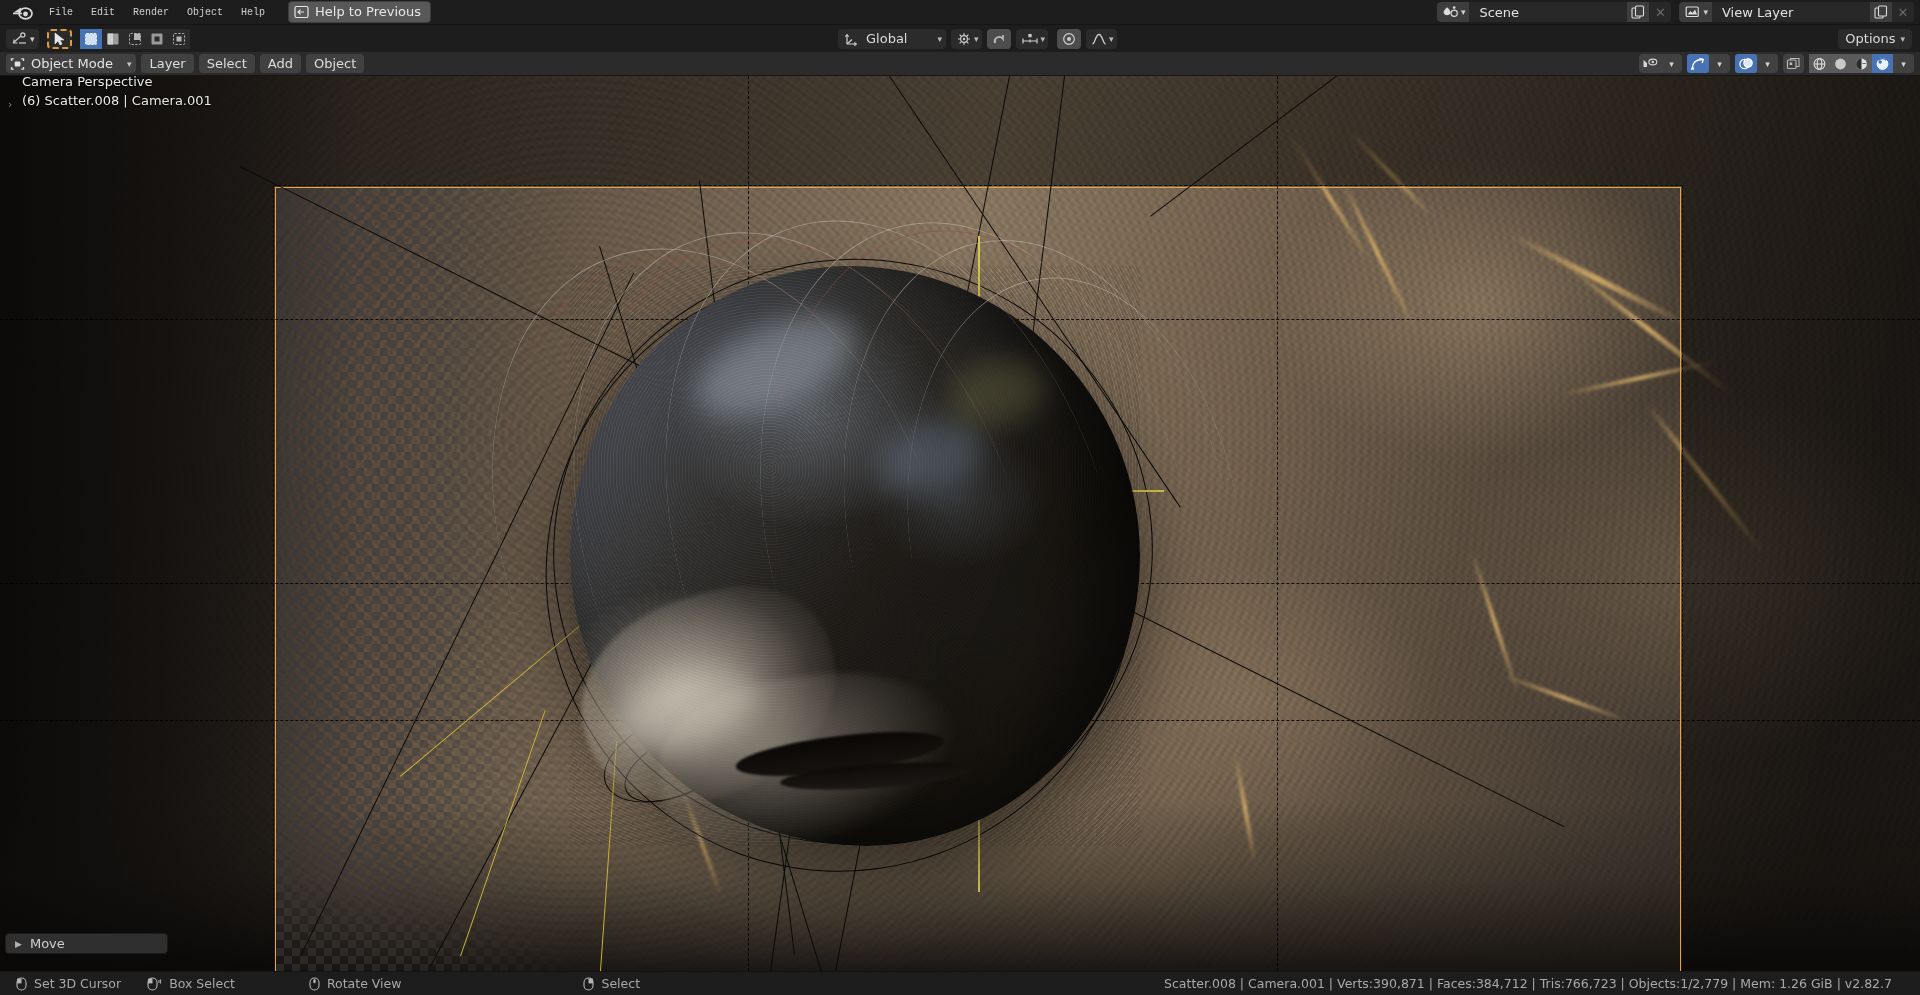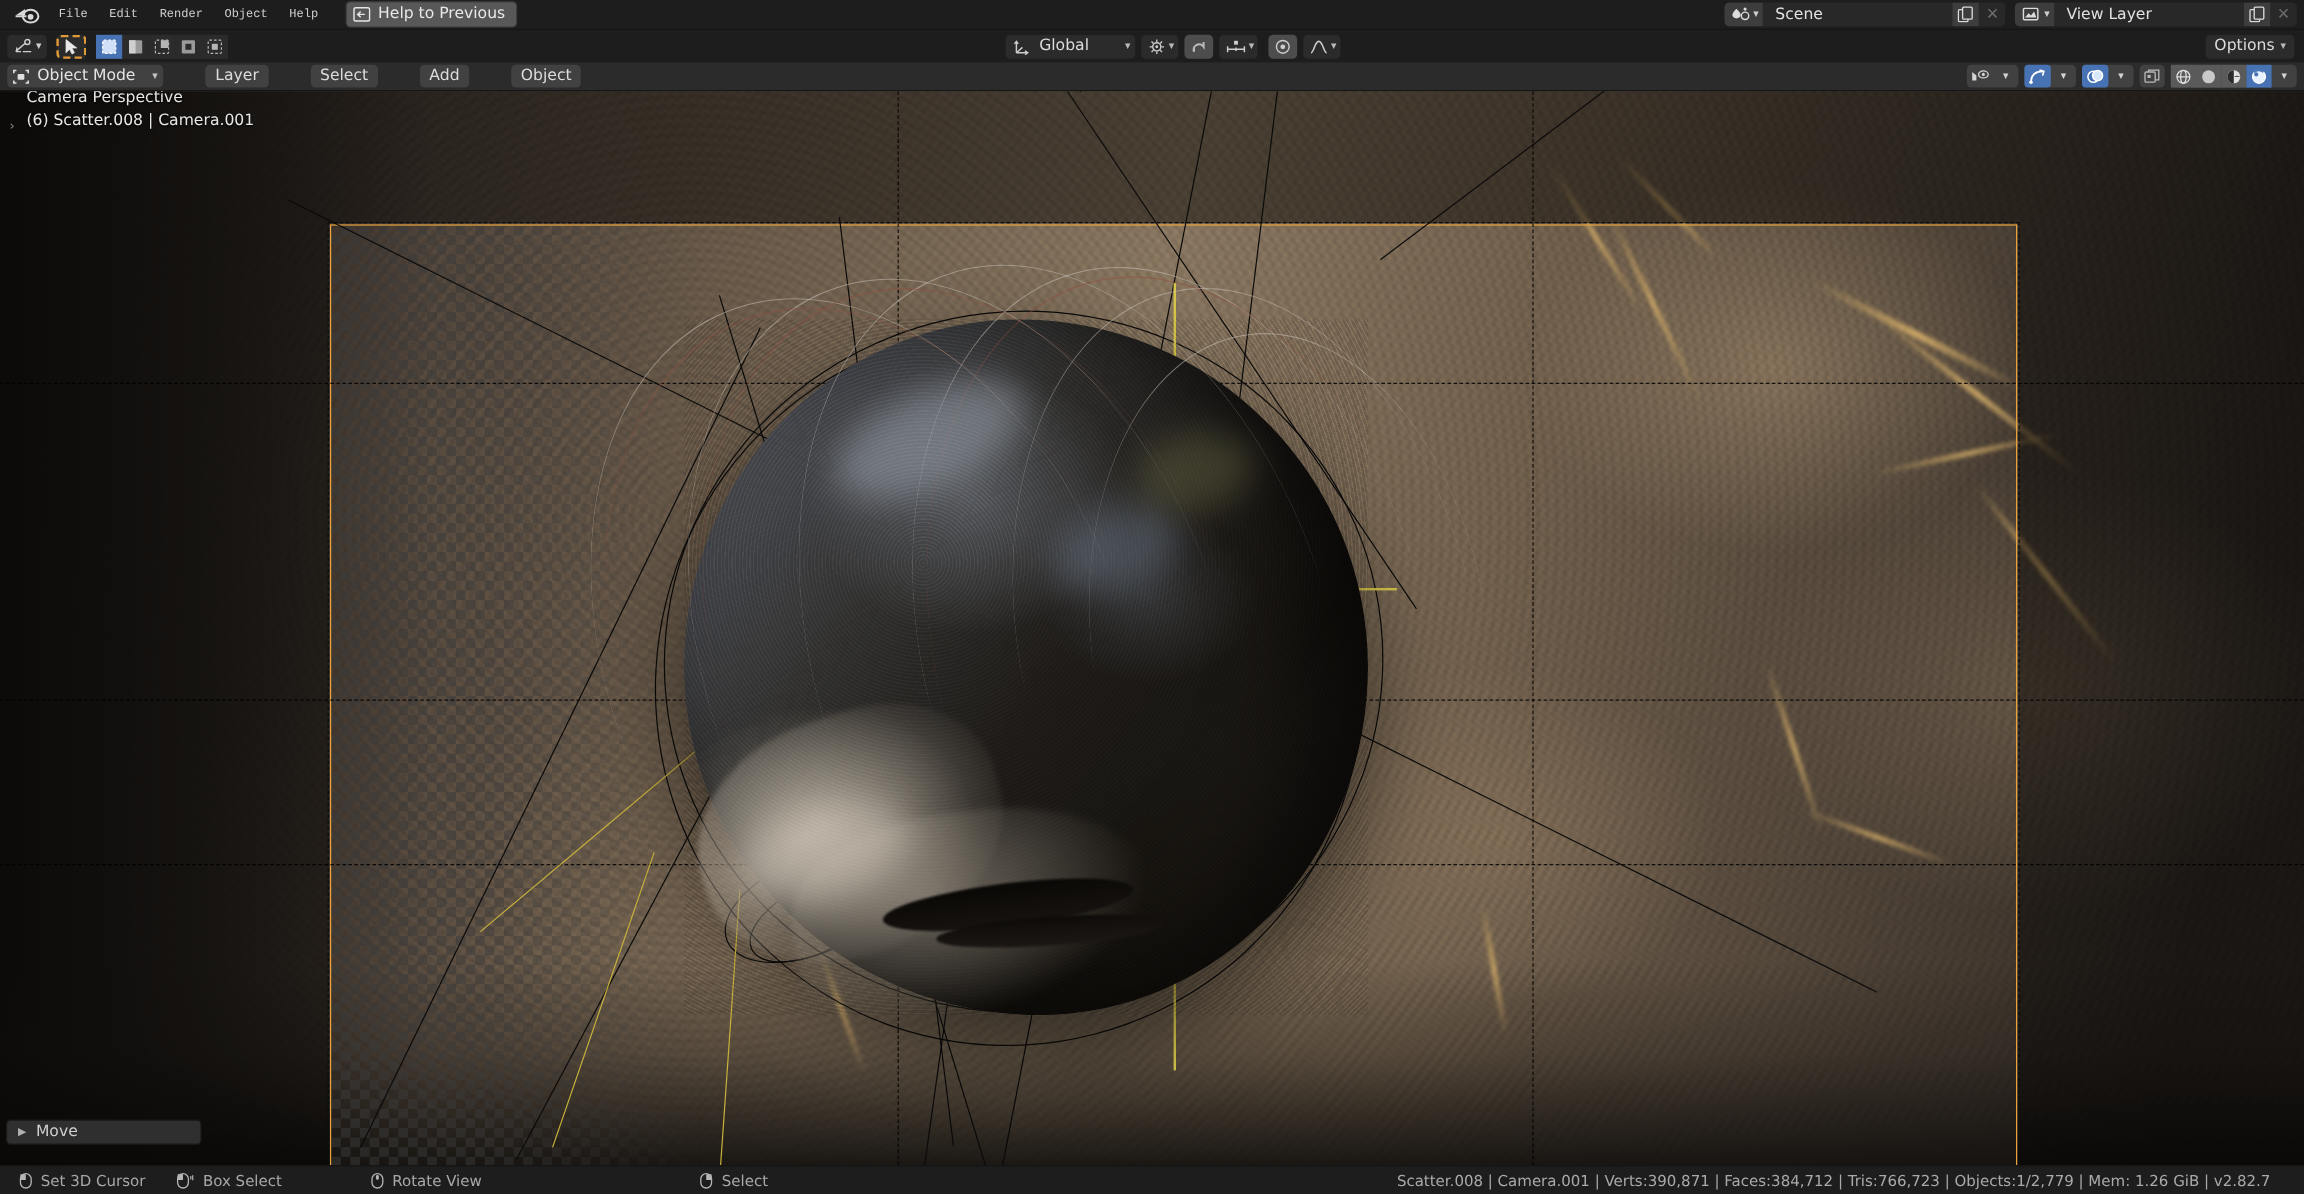--- a/index.html
+++ b/index.html
@@ -70,21 +70,21 @@
   .toggle-on { background:#4d4d4d !important; }
   .opt-btn {
     position:absolute; right:8px; display:flex; align-items:center; gap:5px;
     background:#2b2b2b; border-radius:4px; height:20px; padding:0 7px;
     font-size:13px; color:#dcdcdc;
   }
 
   
   .vprow {
     height:24px; background:#2b2b2b; display:flex; align-items:center;
-    padding:0 6px; position:relative; border-bottom:1px solid #161616;gap:30px;
+    padding:0 6px; position:relative; border-bottom:1px solid #161616;
   }
   .mode-drop {
     display:flex; align-items:center; background:#414141; border-radius:4px;
     height:19px; padding:0 5px 0 4px; gap:6px; font-size:13px; color:#e4e4e4;
   }
   .vp-menu {
     background:#414141; border-radius:4px; height:19px; display:flex; align-items:center;
     padding:0 8px; font-size:13px; color:#dddddd; margin-left:5px;
   }
   .vpright { position:absolute; right:6px; display:flex; align-items:center; gap:5px; }

